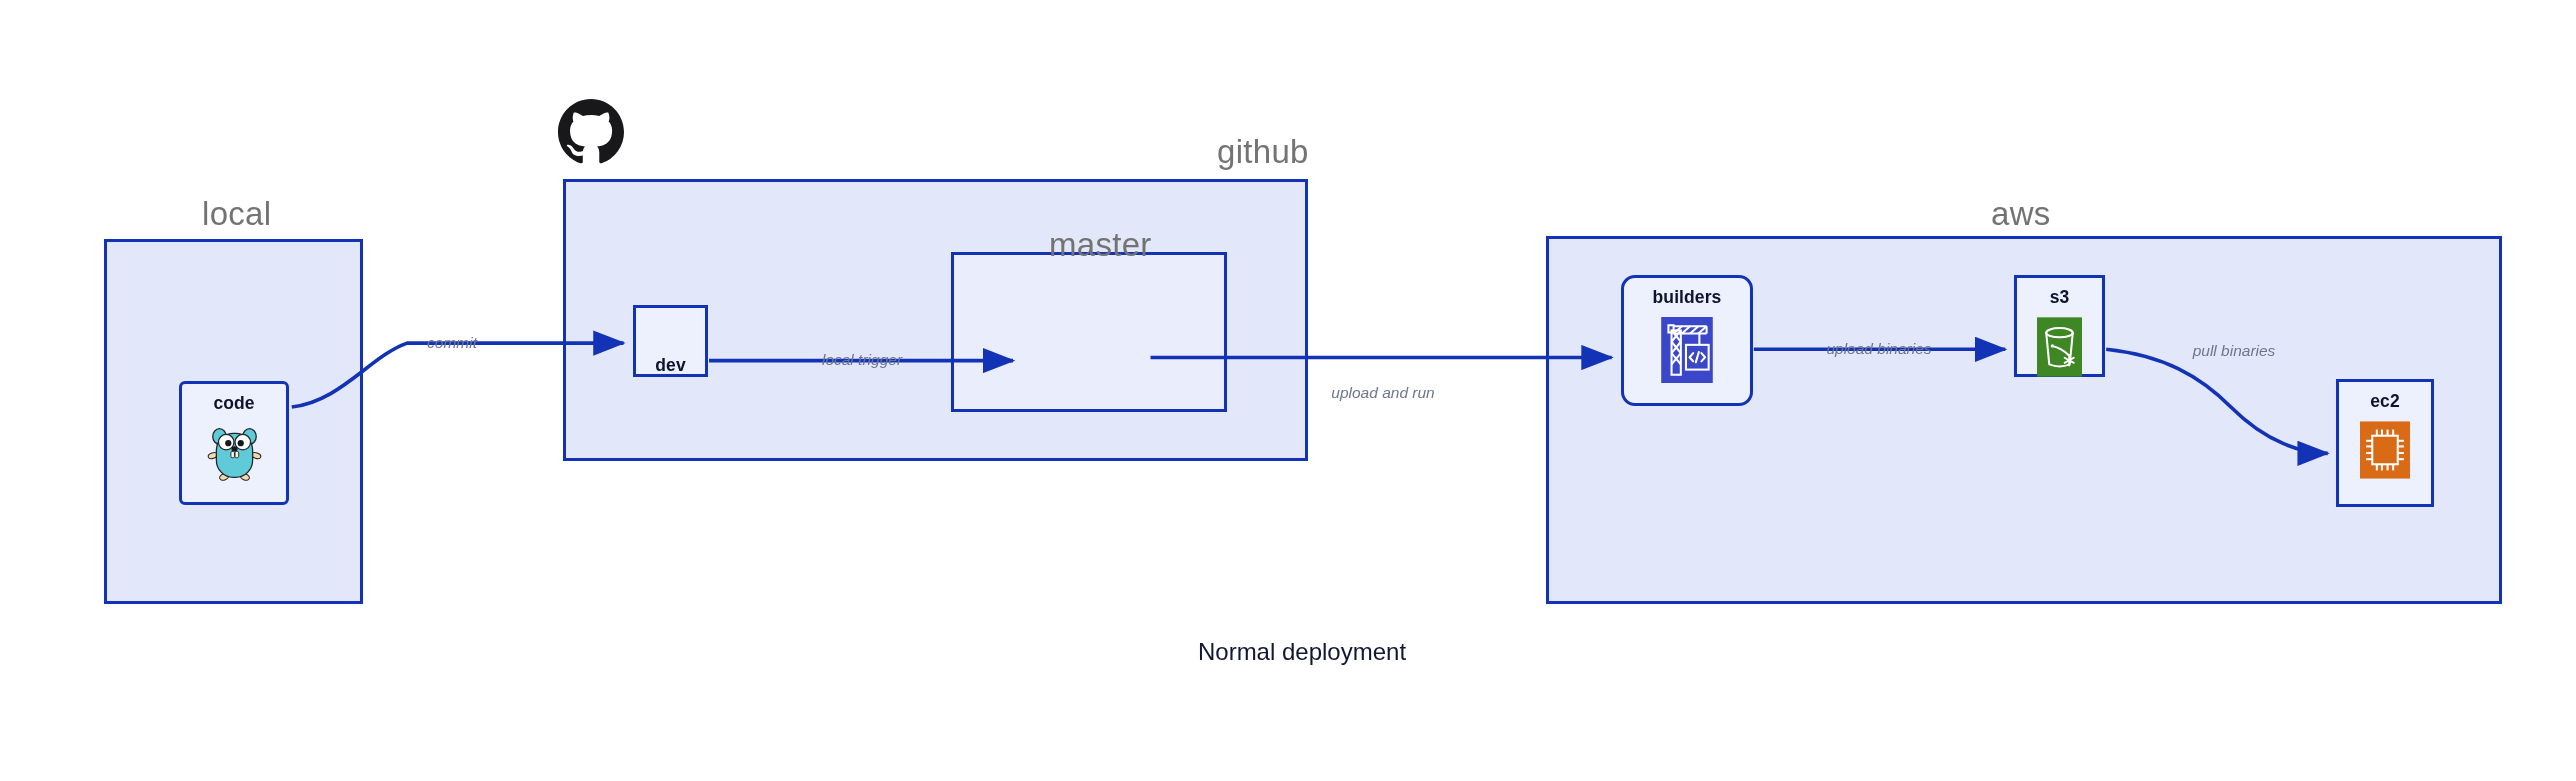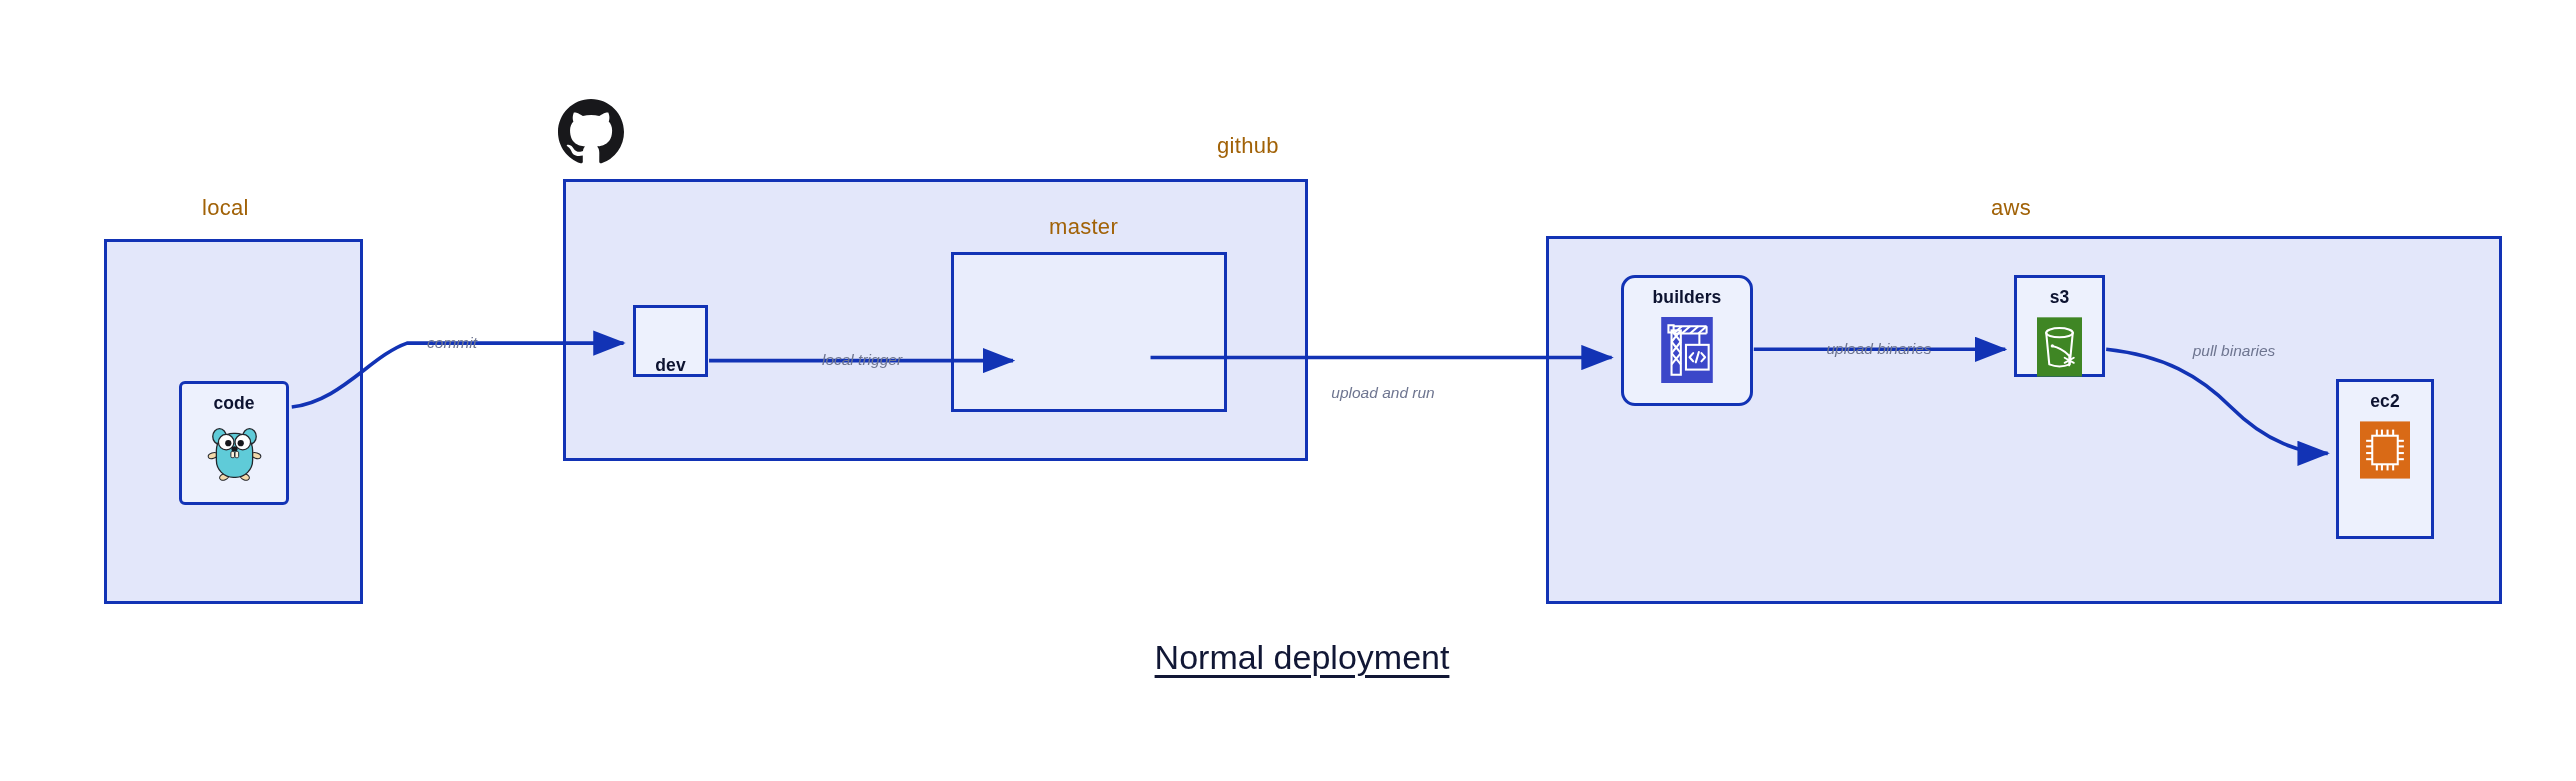--- a/index.html
+++ b/index.html
@@ -29,22 +29,22 @@
     position: absolute;
     box-sizing: border-box;
     background: #e3e7fa;
     border: 3.1px solid #1233b5;
   }
   .group.nested {
     background: #e9edfc;
   }
   .group-label {
     position: absolute;
-    color: #a16207;
-    font-size: 22px;
+    color: #737373;
+    font-size: 33px;
     font-weight: 400;
     line-height: 1;
     white-space: nowrap;
     letter-spacing: 0.3px;
   }
   
   .node {
     position: absolute;
     box-sizing: border-box;
     background: #edf1fd;
@@ -73,25 +73,24 @@
     font-size: 15.5px;
     font-style: italic;
     line-height: 1;
     white-space: nowrap;
     transform: translate(-50%, -50%);
   }
   
   .diagram-title {
     position: absolute;
     color: #111735;
-    font-size: 34px;
+    font-size: 24px;
     font-weight: 400;
     line-height: 1;
     white-space: nowrap;
-    text-decoration: underline;
     text-decoration-thickness: 2.6px;
     text-underline-offset: 6.2px;
     transform: translateX(-50%);
   }
   
   .octocat {
     position: absolute;
   }
 </style>
 </head>
@@ -111,21 +110,21 @@
         0-.19-.01-.82-.01-1.49-2.01.37-2.53-.49-2.69-.94-.09-.23-.48-.94-.82-1.13-.28-.15-.68-.52-.01-.53.63-.01
         1.08.58 1.23.82.72 1.21 1.87.87 2.33.66.07-.52.28-.87.51-1.07-1.78-.2-3.64-.89-3.64-3.95
         0-.87.31-1.59.82-2.15-.08-.2-.36-1.02.08-2.12 0 0 .67-.21 2.2.82.64-.18 1.32-.27 2-.27.68 0
         1.36.09 2 .27 1.53-1.04 2.2-.82 2.2-.82.44 1.1.16 1.92.08 2.12.51.56.82 1.27.82 2.15 0
         3.07-1.87 3.75-3.65 3.95.29.25.54.73.54 1.48 0 1.07-.01 1.93-.01 2.2 0 .21.15.46.55.38A8.01
         8.01 0 0 0 16 8c0-4.42-3.58-8-8-8z"></path>
     </svg>
   </div>
 
   <div class="group nested" style="left:951px; top:252px; width:276px; height:160px;"></div>
-  <div class="group-label" style="left:1049px; top:216px;">master</div>
+  <div class="group-label" style="left:1049px; top:228px;">master</div>
 
   <div class="group" style="left:1546px; top:236px; width:956px; height:368px;"></div>
   <div class="group-label" style="left:1991px; top:197px;">aws</div>
 
   <div class="node" style="left:179px; top:381px; width:110px; height:124px;border-radius:6px;">
     <span class="node-label">code</span>
     <span class="node-icon">
       <svg width="57" height="58" viewBox="0 0 110 112" aria-hidden="true">
 
         <ellipse cx="26" cy="26" rx="13" ry="15" fill="#5fcbd8" stroke="#23262b" stroke-width="2.5"></ellipse>
@@ -211,21 +210,21 @@
           <g stroke-width="3.6">
             <line x1="63" y1="74" x2="63" y2="94"></line>
             <line x1="54" y1="79" x2="72" y2="89"></line>
             <line x1="72" y1="79" x2="54" y2="89"></line>
           </g>
         </g>
       </svg>
     </span>
   </div>
 
-  <div class="node" style="left:2336px; top:379px; width:98px; height:160px;">
+  <div class="node" style="left:2336px; top:379px; width:98px; height:128px;">
     <span class="node-label">ec2</span>
     <span class="node-icon">
       <svg width="50" height="58" viewBox="0 0 98 112" aria-hidden="true">
         <rect x="0" y="0" width="98" height="112" fill="#d96a16"></rect>
         <g fill="none" stroke="#ffffff" stroke-width="4">
           <rect x="24" y="28" width="50" height="56"></rect>
 
           <line x1="33" y1="28" x2="33" y2="16"></line>
           <line x1="43" y1="28" x2="43" y2="16"></line>
           <line x1="54" y1="28" x2="54" y2="16"></line>

